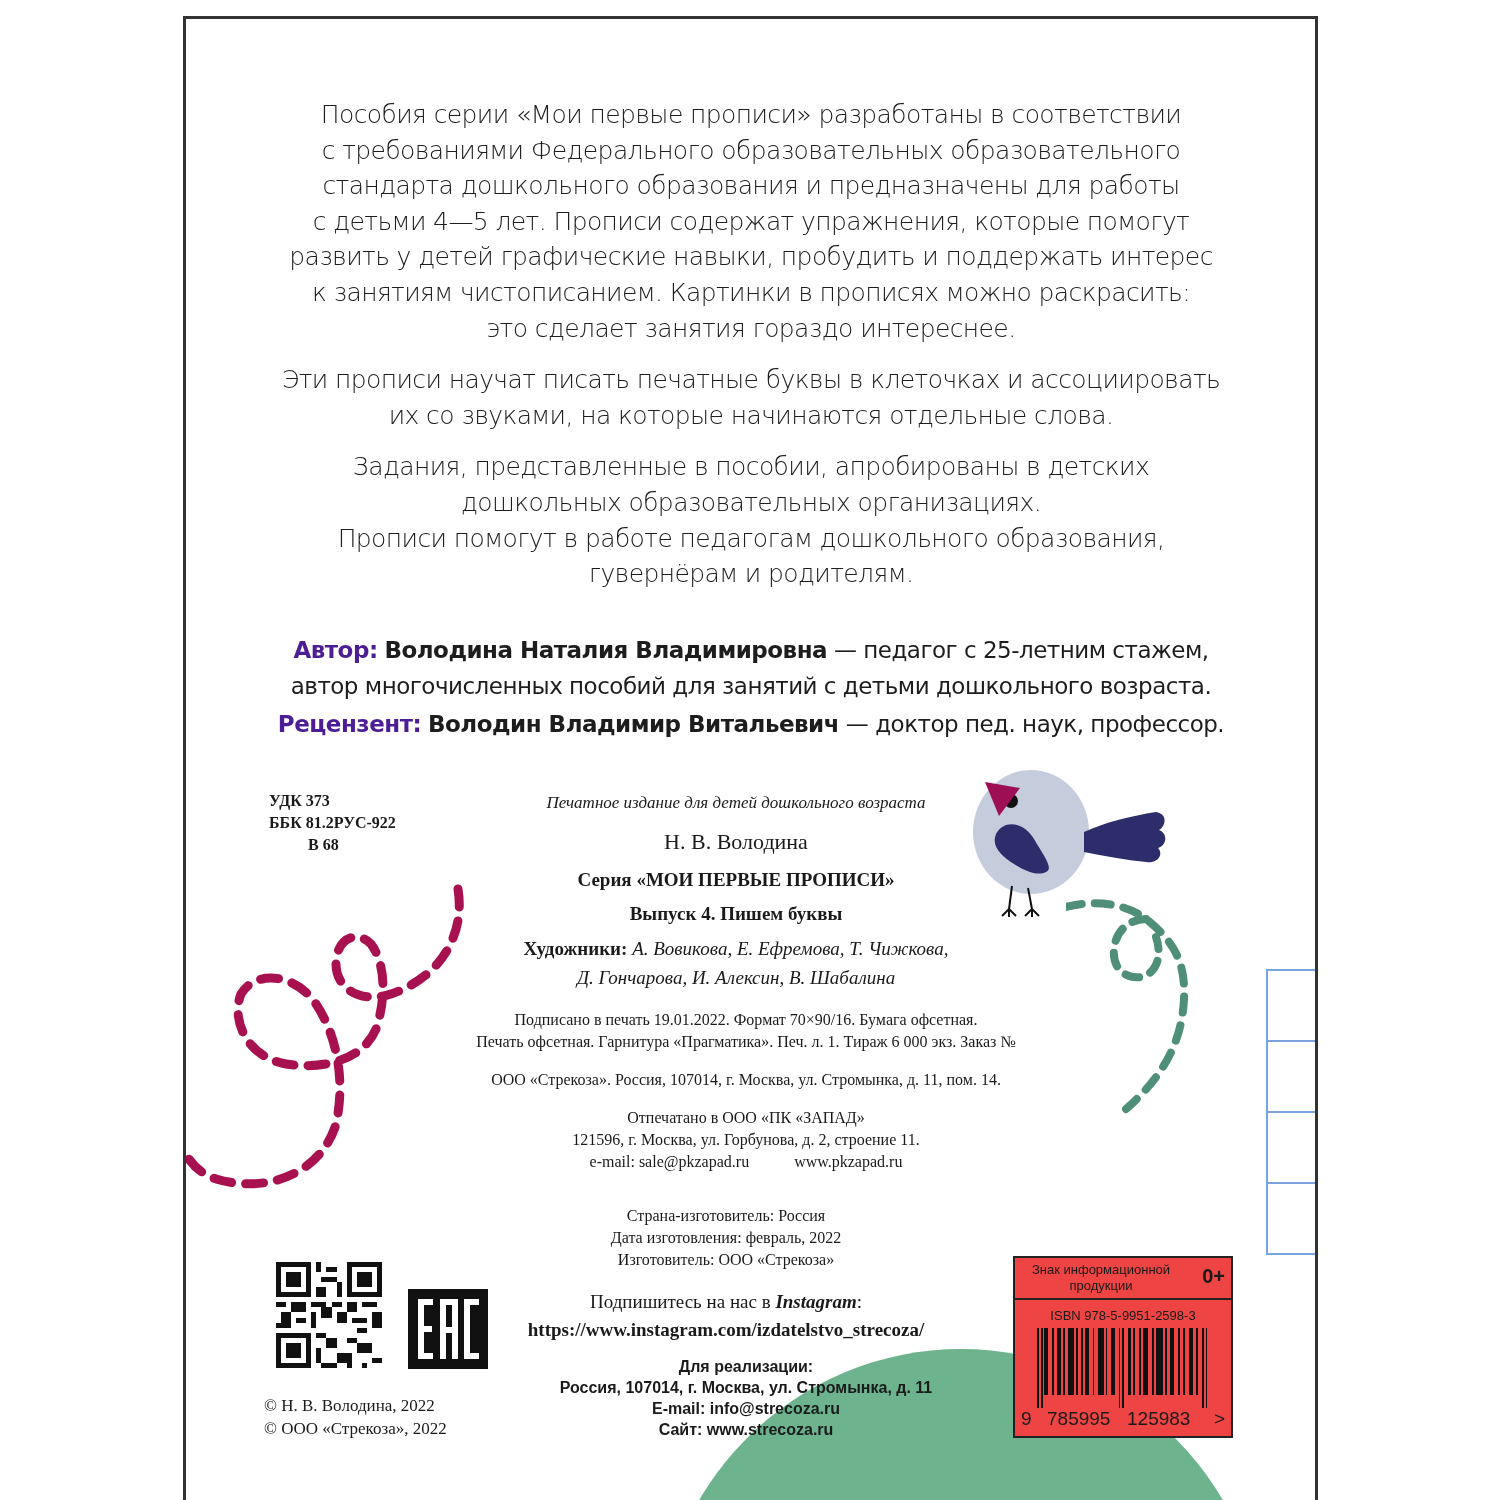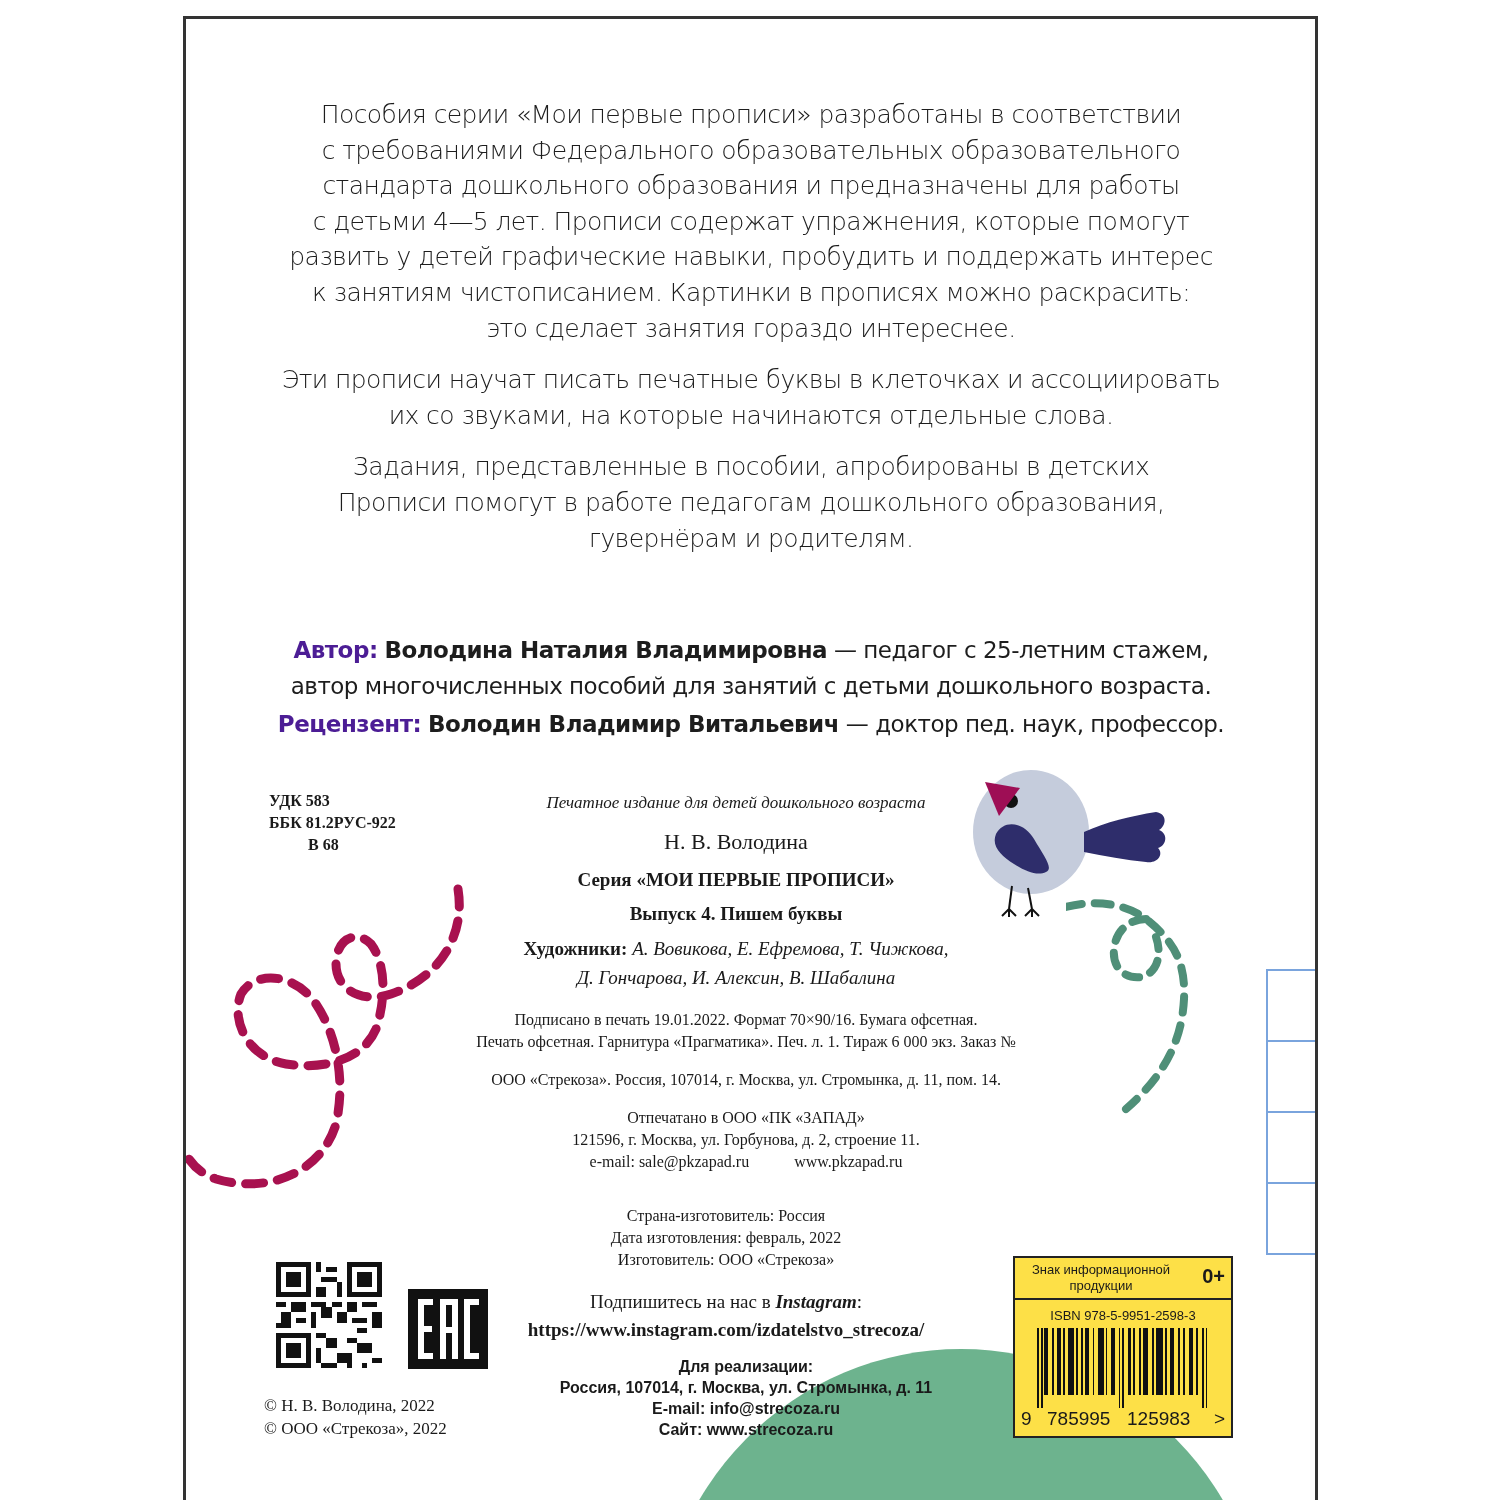--- a/index.html
+++ b/index.html
@@ -47,21 +47,21 @@
   .sale span { display:block; }
 
   .copy { left:78px; top:1375px; font-family:"Liberation Serif", serif; font-size:17px; line-height:23px; }
   .copy span { display:block; }
 
   .qr { left:90px; top:1243px; width:106px; height:106px; }
   .eac { left:222px; top:1270px; width:80px; height:80px; background:#111; }
 
   .green-dome { left:470px; top:1330px; width:610px; height:620px; border-radius:50%; background:#6db38e; z-index:1; }
 
-  .isbn-box { left:827px; top:1237px; width:216px; height:178px; border:2px solid #222; background:#fde047; z-index:4; font-family:"Liberation Sans", sans-serif; }
+  .isbn-box { left:827px; top:1237px; width:216px; height:178px; border:2px solid #222; background:#ef4444; z-index:4; font-family:"Liberation Sans", sans-serif; }
   .isbn-top { height:40px; border-bottom:2px solid #222; position:relative; }
   .isbn-top .sign { position:absolute; left:6px; top:4px; width:160px; text-align:center; font-size:13px; line-height:16px; }
   .isbn-top .age { position:absolute; right:6px; top:7px; font-size:20px; font-weight:bold; }
   .isbn-num { text-align:center; font-size:13px; margin-top:8px; }
   .barcode { position:absolute; left:22px; top:70px; width:176px; height:80px; }
   .digits { position:absolute; left:6px; bottom:6px; width:204px; font-size:19px; }
   .digits span { position:absolute; bottom:0; }
 
   .cells { left:1080px; top:950px; width:49px; height:282px; }
   .cells div { height:69px; border:2px solid #7aa4dd; border-right:none; border-bottom:none; }
@@ -81,33 +81,34 @@
       <span>развить у детей графические навыки, пробудить и поддержать интерес</span>
       <span>к занятиям чистописанием. Картинки в прописях можно раскрасить:</span>
       <span>это сделает занятия гораздо интереснее.</span>
     </p>
     <p class="lines">
       <span>Эти прописи научат писать печатные буквы в клеточках и ассоциировать</span>
       <span>их со звуками, на которые начинаются отдельные слова.</span>
     </p>
     <p class="lines">
       <span>Задания, представленные в пособии, апробированы в детских</span>
+      <span>дошкольных образовательных организациях.</span>
       <span>Прописи помогут в работе педагогам дошкольного образования,</span>
       <span>гувернёрам и родителям.</span>
     </p>
   </div>
 
   <div class="abs credits">
     <span class="row"><span class="label">Автор:</span> <b>Володина Наталия Владимировна</b><span> — педагог с 25-летним стажем,</span></span>
     <span class="row">автор многочисленных пособий для занятий с детьми дошкольного возраста.</span>
     <span class="row row2"><span class="label">Рецензент:</span> <b>Володин Владимир Витальевич</b><span> — доктор пед. наук, профессор.</span></span>
   </div>
 
   <div class="abs udk">
-    <span>УДК 583</span>
+    <span>УДК 373</span>
     <span>ББК 81.2РУС-922</span>
     <span class="indent">В 68</span>
   </div>
 
   <div class="abs imprint">
     <div class="sub">Печатное издание для детей дошкольного возраста</div>
     <div class="author">Н. В. Володина</div>
     <div class="series">Серия «МОИ ПЕРВЫЕ ПРОПИСИ»</div>
     <div class="issue">Выпуск 4. Пишем буквы</div>
     <div class="artists">

